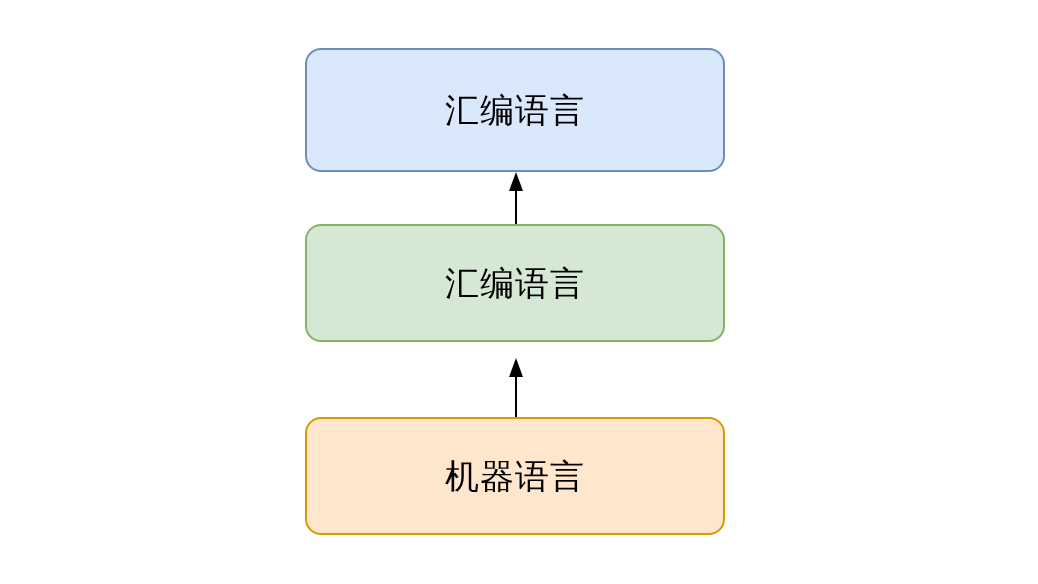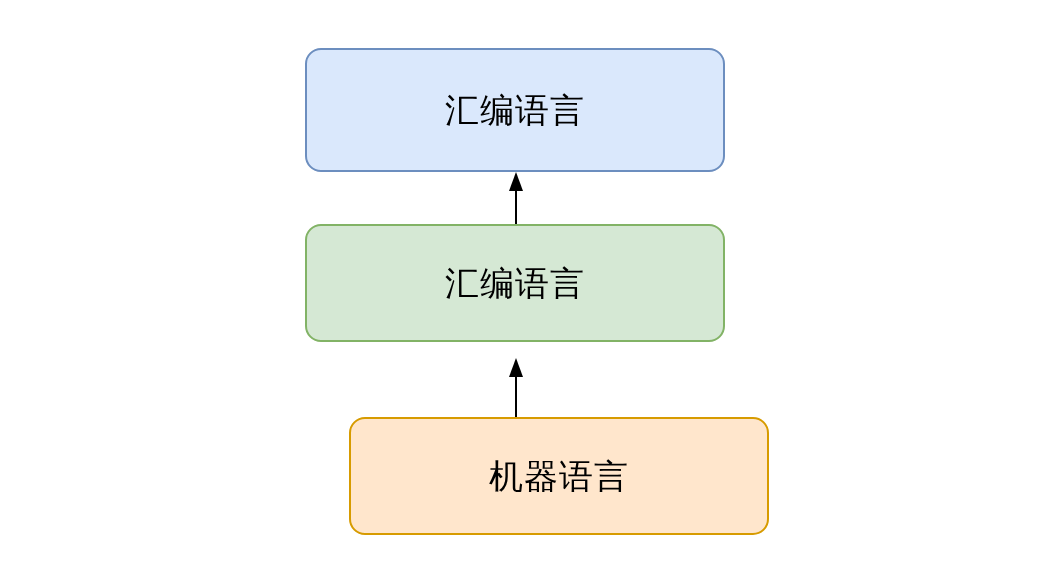--- a/index.html
+++ b/index.html
@@ -75,17 +75,17 @@
 
   <div class="node node-mid" style="background-color: rgb(213, 232, 212); border-color: rgb(130, 179, 102);">
     <span class="node-label" style="color: rgb(0, 0, 0);">汇编语言</span>
   </div>
 
   <div class="arrow arrow-2">
     <span class="arrow-head" style="border-bottom-color: rgb(0, 0, 0);"></span>
     <span class="arrow-shaft" style="background-color: rgb(0, 0, 0);"></span>
   </div>
 
-  <div class="node node-bottom" style="background-color: rgb(255, 230, 204); border-color: rgb(215, 155, 0); margin-left: 44px;">
+  <div class="node node-bottom" style="background-color: rgb(255, 230, 204); border-color: rgb(215, 155, 0);">
     <span class="node-label" style="color: rgb(0, 0, 0);">机器语言</span>
   </div>
 
 </div>
 
 </body></html>

